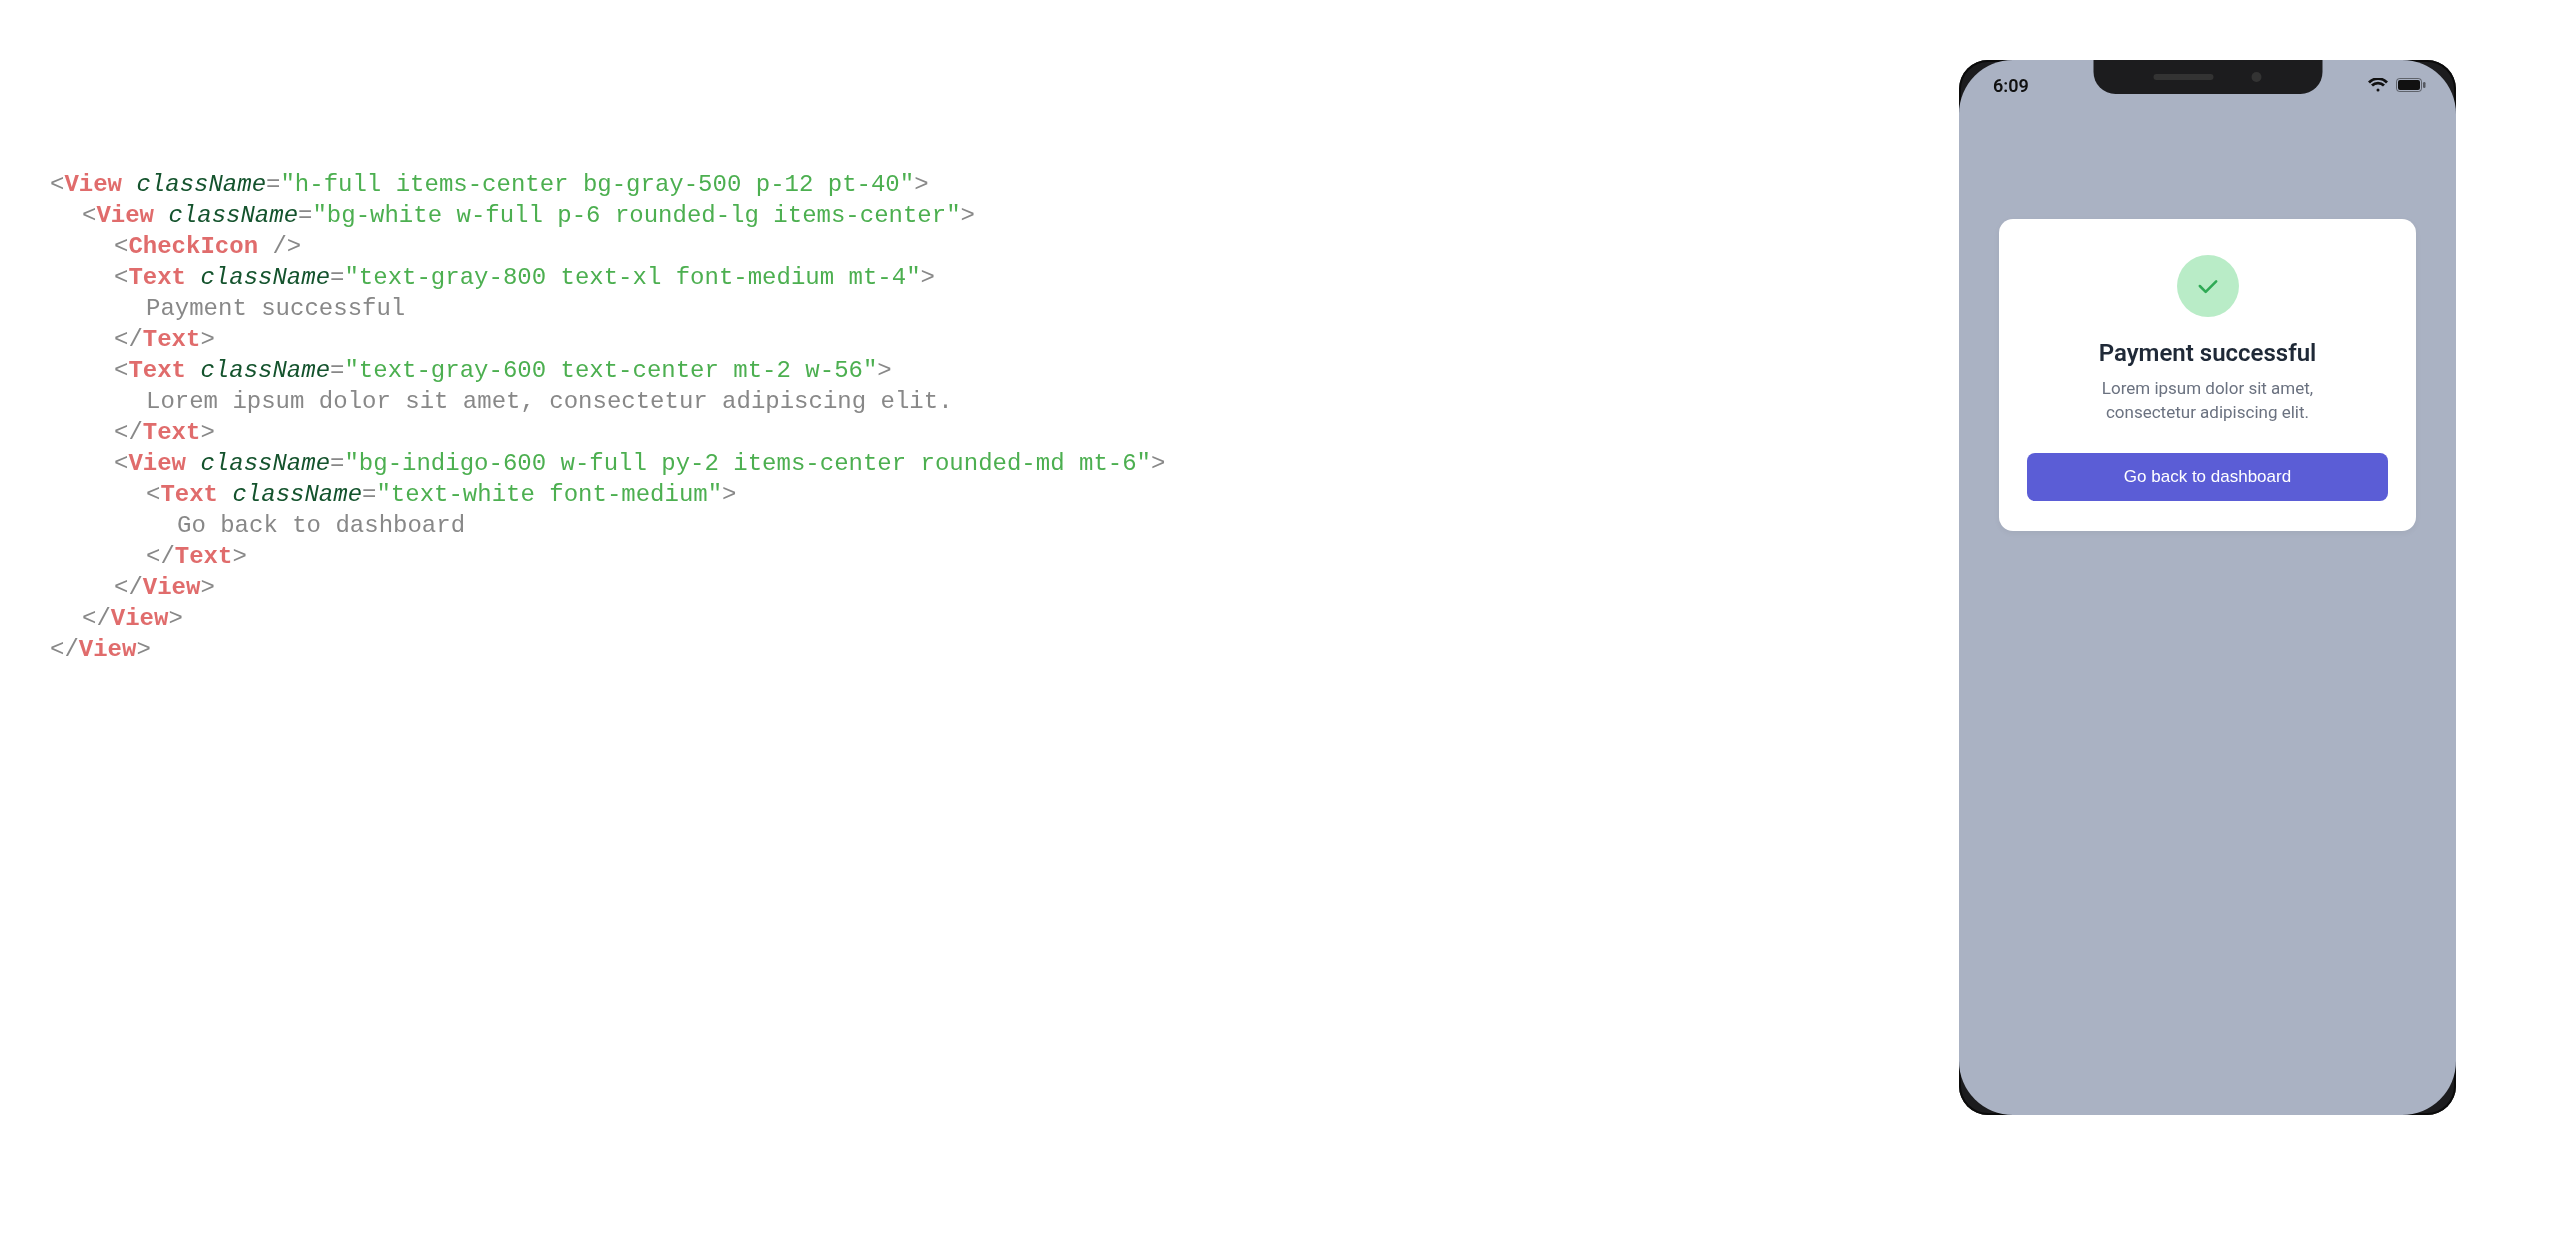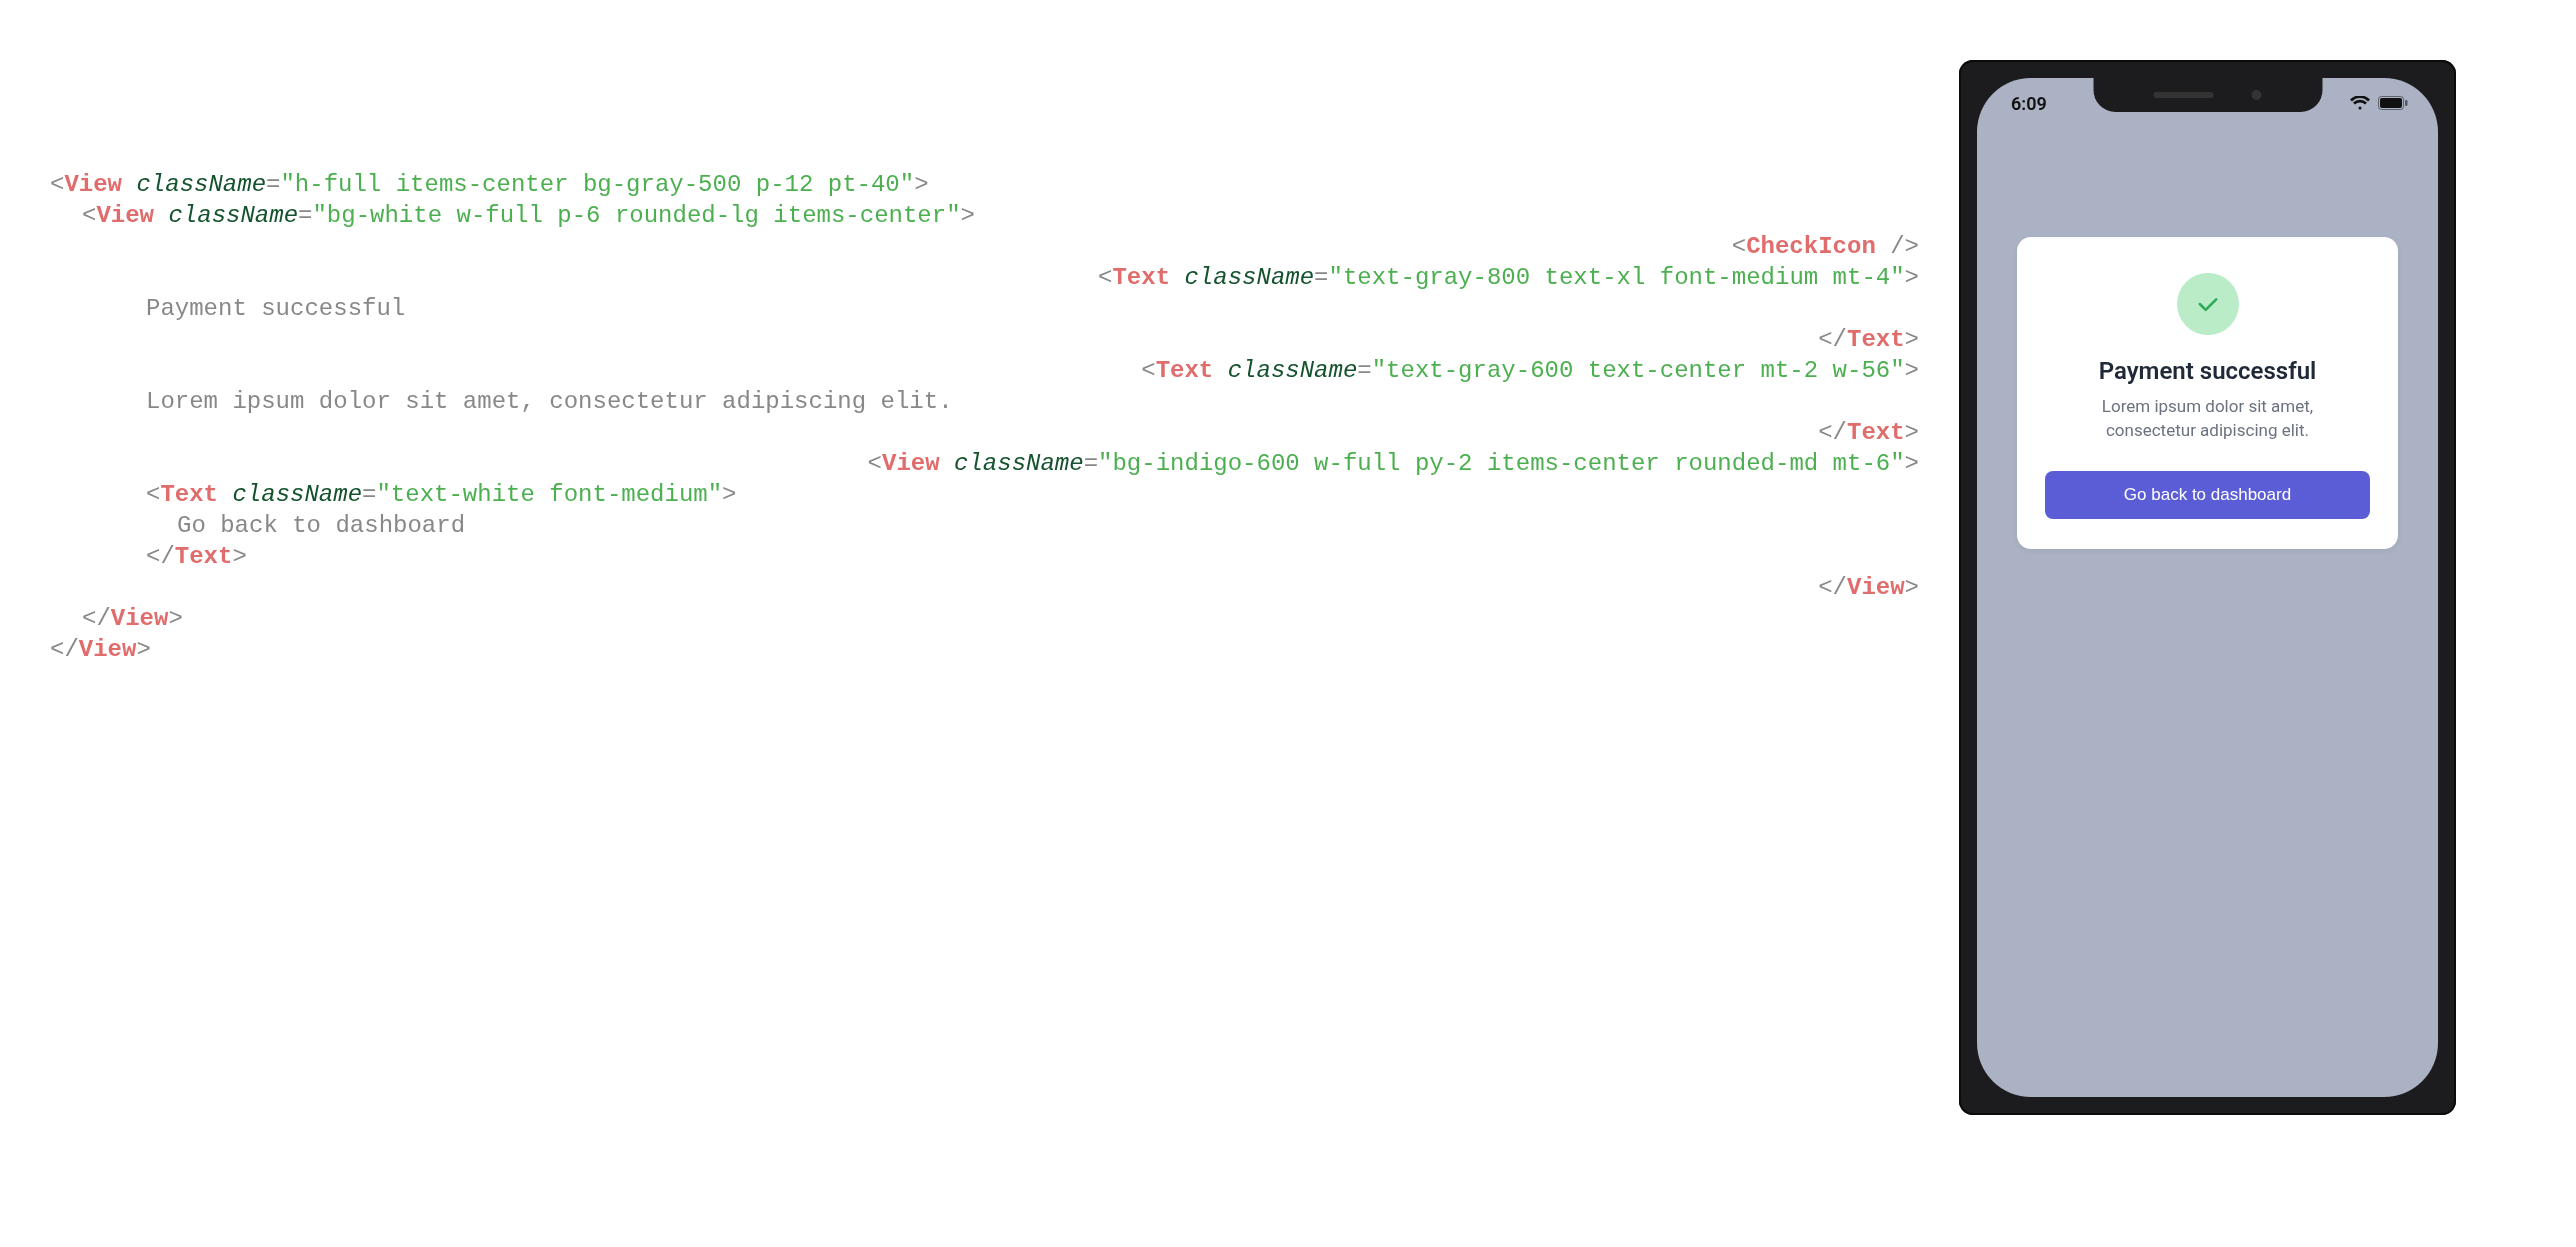--- a/index.html
+++ b/index.html
@@ -26,38 +26,37 @@
     color:#444;
     white-space:pre;
   }
   .code-line{display:block;}
   .pct{color:#888;}      
   .tag{color:#e06c6c;font-weight:600;}
   .attr{color:#14532d;font-style:italic;}
   .str{color:#4caf50;}
   .lit{color:#888;}      
   .ind1{padding-left:32px;}
-  .ind2{padding-left:64px;text-align:right;}
+  .ind2{padding-left:64px;}
   .ind3{padding-left:96px;}
   .ind4{padding-left:127px;}
 
   
   .phone-wrap{
     width:557px;
     margin-right:60px;
     padding-top:60px;
     display:flex;
     justify-content:flex-start;
   }
   .phone{
     width:497px;
     height:1055px;
     background:#1c1c1e;
-    border-radius:14px;
-    padding:18px;
+    border-radius:29px;
     box-sizing:border-box;
     position:relative;
     box-shadow:0 0 0 2px #0b0b0b inset;
   }
   .phone-screen{
     width:100%;height:100%;
     background:#aab2c3;
     border-radius:54px;
     overflow:hidden;
     position:relative;

